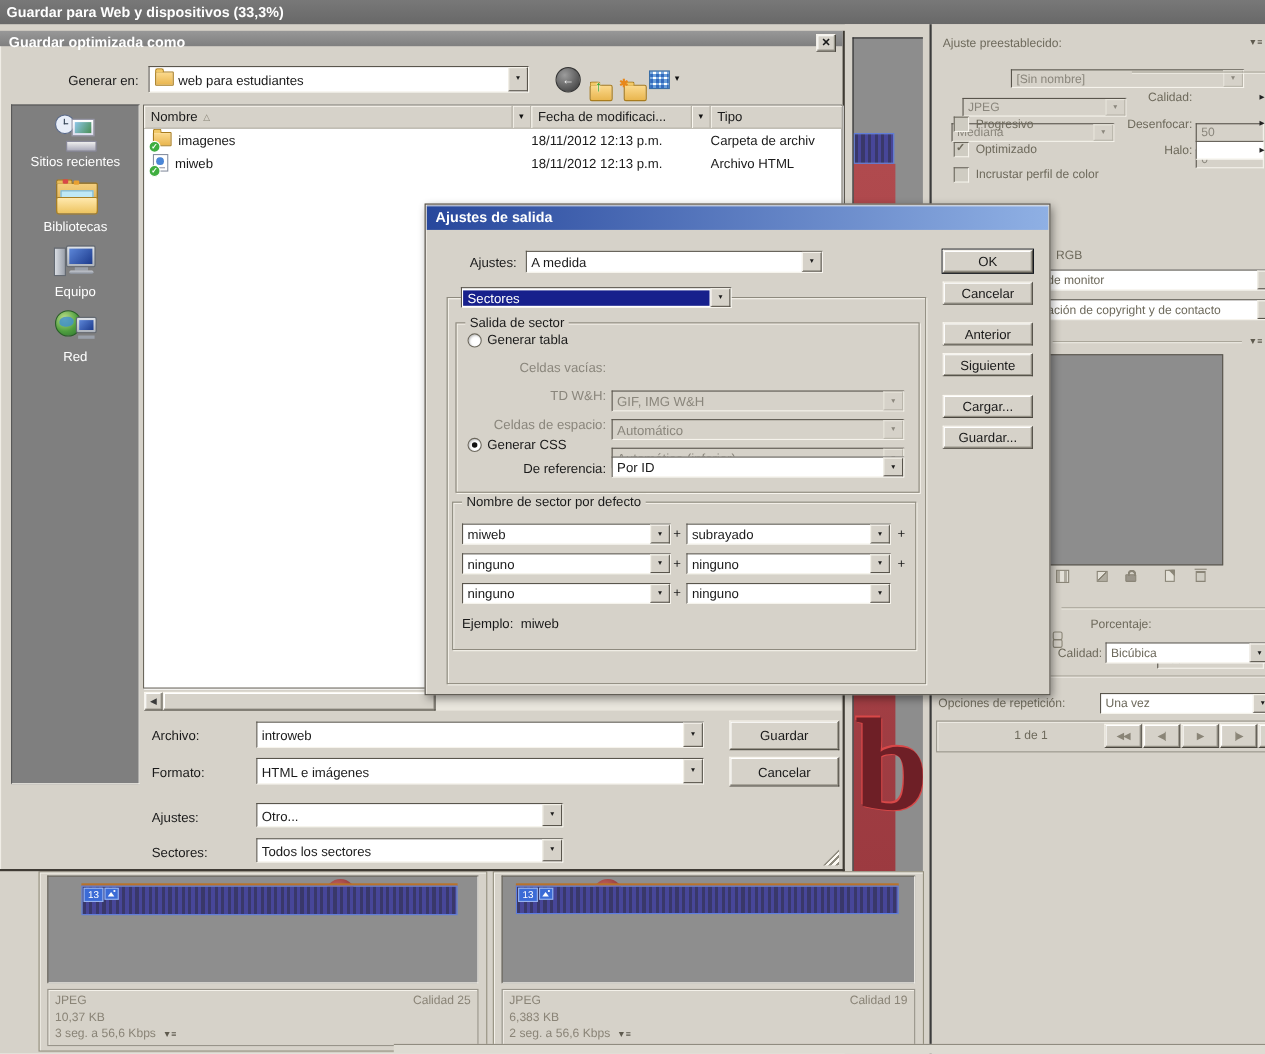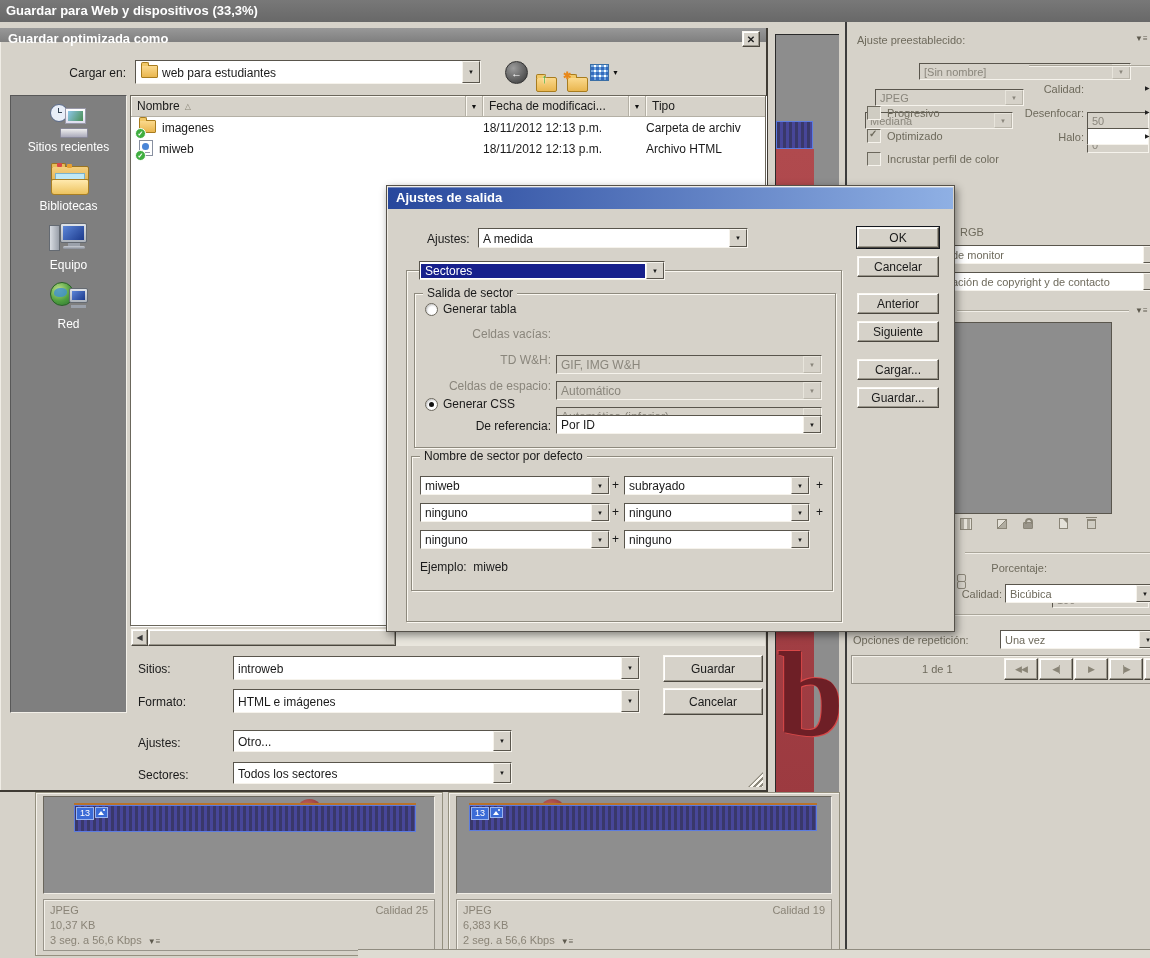--- a/index.html
+++ b/index.html
@@ -324,21 +324,21 @@
 
   <div class="abs botstrip"></div>
 
   <div class="abs savedlg">
     <div class="wtitle">
       <span>Guardar optimizada como</span>
     </div>
     <div class="abs btn xbtn">✕</div>
 
     
-    <div class="abs rlab" style="left:50px;top:38px;width:76px;">Cargar en:</div>
+    <div class="abs rlab" style="left:50px;top:38px;width:76px;">Generar en:</div>
     <div class="abs combo" style="left:135px;top:32px;width:346px;height:24px;">
       <span style="align-self:center;margin-left:5px;" class="icwrap"><i class="fold"></i></span>
       <span class="val">web para estudiantes</span>
       <i class="arw">▼</i>
     </div>
     <div class="abs tbback" style="left:505px;top:33px;">←</div>
     <div class="abs icwrap" style="left:536px;top:38px;"><i class="tbfold"></i><span class="uparr">↑</span></div>
     <div class="abs icwrap" style="left:564px;top:38px;"><i class="tbfold"></i><span class="spark">✱</span></div>
     <div class="abs" style="left:590px;top:36px;display:flex;align-items:center;gap:3px;">
       <i class="tbviews"></i>
@@ -426,21 +426,21 @@
       </div>
     </div>
 
     
     <div class="abs hscroll">
       <div class="btn hsbtn">◀</div>
       <div class="btn hsthumb"></div>
     </div>
 
     
-    <div class="abs lab" style="left:138px;top:634px;">Sitios:</div>
+    <div class="abs lab" style="left:138px;top:634px;">Archivo:</div>
     <div class="abs combo" style="left:233px;top:628px;width:407px;height:24px;">
       <span class="val">introweb</span>
         <i class="arw">▼</i>
     </div>
     <div class="abs btn" style="left:663px;top:627px;width:100px;height:27px;">Guardar</div>
 
     <div class="abs lab" style="left:138px;top:667px;">Formato:</div>
     <div class="abs combo" style="left:233px;top:661px;width:407px;height:24px;">
       <span class="val">HTML e imágenes</span>
         <i class="arw">▼</i>

